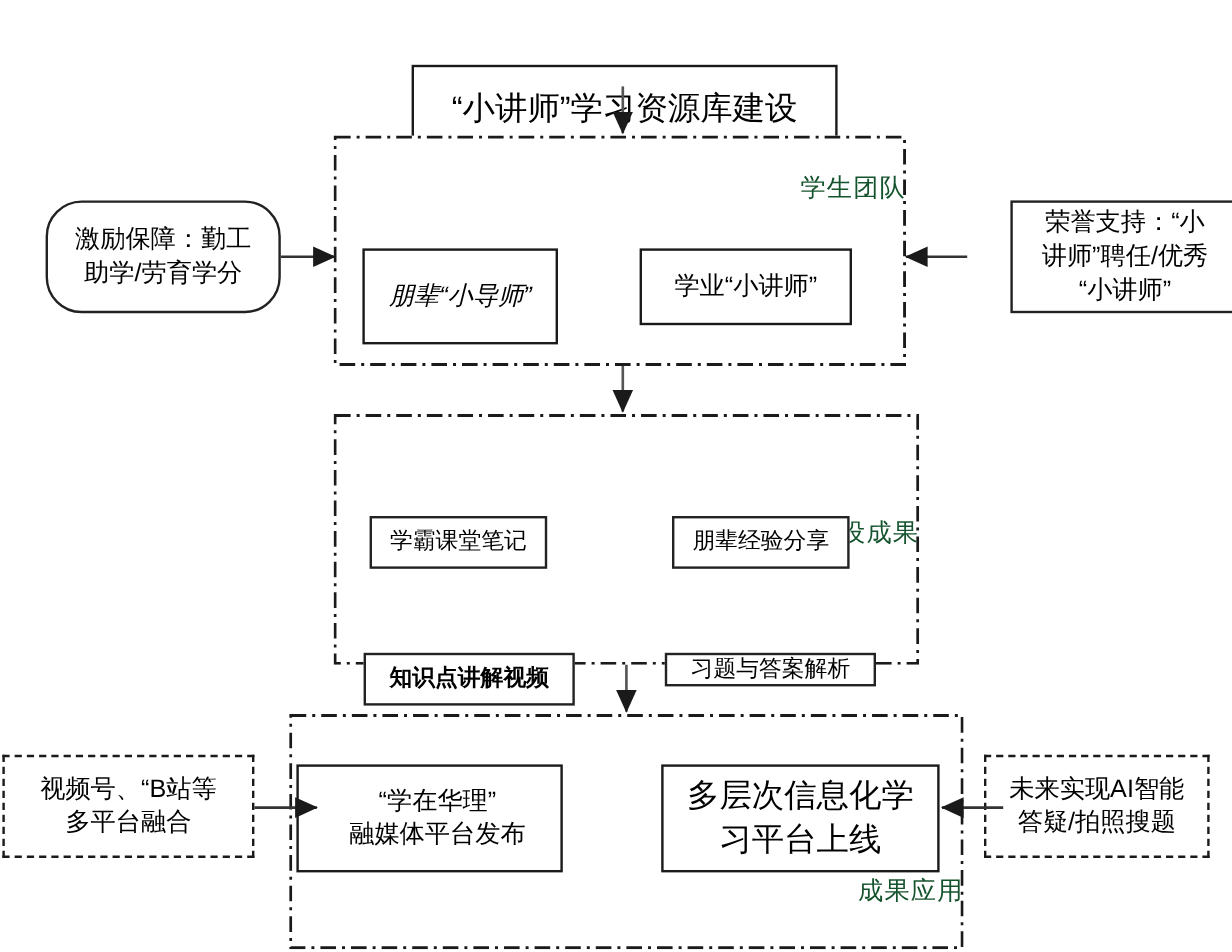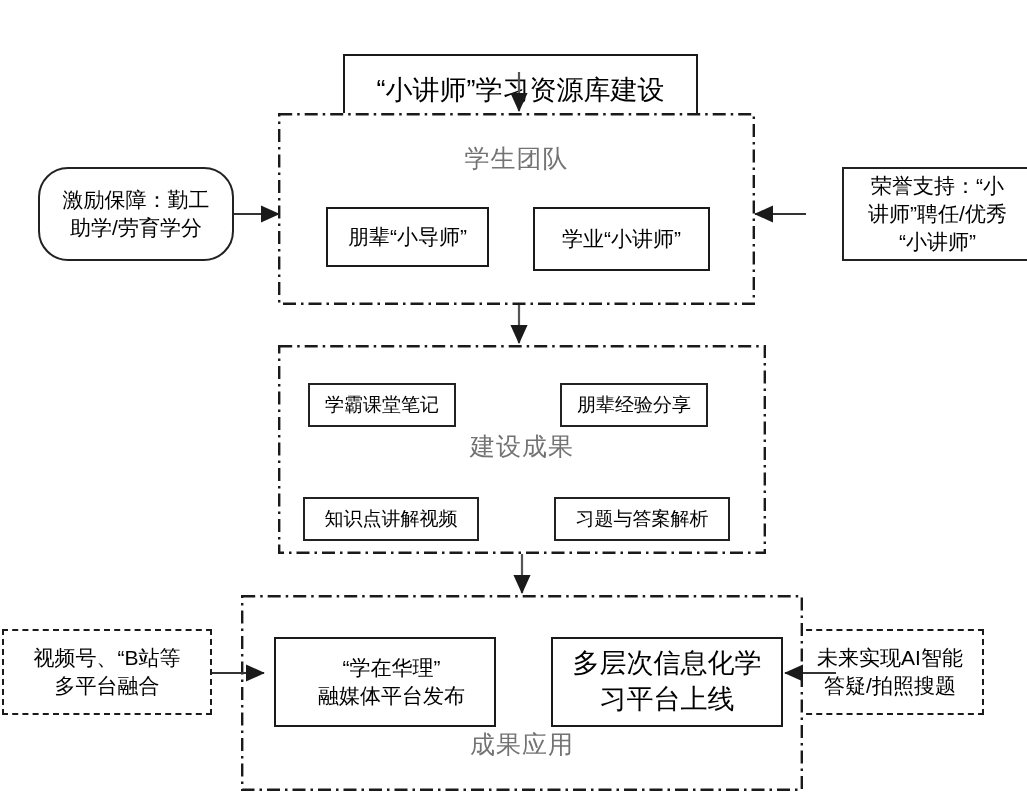--- a/index.html
+++ b/index.html
@@ -55,29 +55,29 @@
   .group-border {
     position: absolute;
     inset: 0;
     pointer-events: none;
   }
 
   .group-title {
     position: absolute;
     left: 0;
     right: 0;
-    text-align: center;
-    font-size: 25px;
+    text-align: right;
+    font-size: 21px;
     letter-spacing: 1px;
-    color: #737373;
+    color: #14532d;
   }
 
   .txt-lg { font-size: 27px; }
   .txt-md { font-size: 21px; }
-  .txt-sm { font-size: 19px; }
+  .txt-sm { font-size: 19px; margin-top: 47px; }
 
   svg.overlay {
     position: absolute;
     left: 0;
     top: 0;
     width: 1027px;
     height: 793px;
     pointer-events: none;
   }
   .nowrap { white-space: pre-line; }
@@ -102,21 +102,21 @@
 “小讲师”</span>
   </div>
 
   <div class="group" style="left:278px; top:113px; width:477px; height:192px;">
     <svg class="group-border" viewBox="0 0 477 192" preserveAspectRatio="none">
       <rect x="1.2" y="1.2" width="474.6" height="189.6" fill="none" stroke="#1a1a1a" stroke-width="2.4" stroke-dasharray="13 5 2.5 5"></rect>
     </svg>
 
     <div class="group-title" style="top:29px;">学生团队</div>
 
-    <div class="node solid-box txt-md" style="left:48px; top:94px; width:163px; height:60px;">
+    <div class="node solid-box txt-md" style="left:24px; top:94px; width:163px; height:80px;font-style:italic;">
       <span>朋辈“小导师”</span>
     </div>
 
     <div class="node solid-box txt-md" style="left:255px; top:94px; width:177px; height:64px;">
       <span>学业“小讲师”</span>
     </div>
   </div>
 
   <div class="group" style="left:278px; top:345px; width:488px; height:209px;">
     <svg class="group-border" viewBox="0 0 488 209" preserveAspectRatio="none">
@@ -126,47 +126,47 @@
     <div class="group-title" style="top:85px;font-family:Liberation Mono, monospace;">建设成果</div>
 
     <div class="node solid-box-thin txt-sm" style="left:30px; top:38px; width:148px; height:44px;">
       <span>学霸课堂笔记</span>
     </div>
 
     <div class="node solid-box-thin txt-sm" style="left:282px; top:38px; width:148px; height:44px;">
       <span>朋辈经验分享</span>
     </div>
 
-    <div class="node solid-box-thin txt-sm" style="left:25px; top:152px; width:176px; height:44px;">
+    <div class="node solid-box-thin txt-sm" style="left:25px; top:152px; width:176px; height:44px;font-weight:bold;">
       <span>知识点讲解视频</span>
     </div>
 
-    <div class="node solid-box-thin txt-sm" style="left:276px; top:152px; width:176px; height:44px;">
+    <div class="node solid-box-thin txt-sm" style="left:276px; top:152px; width:176px; height:28px;">
       <span>习题与答案解析</span>
     </div>
   </div>
 
   <div class="node dashed-box txt-md nowrap" style="left:2px; top:629px; width:210px; height:86px;">
     <span>视频号、“B站等
 多平台融合</span>
   </div>
 
-  <div class="node dashed-box txt-md nowrap" style="left:796px; top:629px; width:188px; height:86px;">
+  <div class="node dashed-box txt-md nowrap" style="left:820px; top:629px; width:188px; height:86px;">
     <span>未来实现AI智能
 答疑/拍照搜题</span>
   </div>
 
   <div class="group" style="left:241px; top:595px; width:562px; height:196px;">
     <svg class="group-border" viewBox="0 0 562 196" preserveAspectRatio="none">
       <rect x="1.2" y="1.2" width="559.6" height="193.6" fill="none" stroke="#1a1a1a" stroke-width="2.4" stroke-dasharray="13 5 2.5 5"></rect>
     </svg>
 
     <div class="group-title" style="top:133px;">成果应用</div>
 
-    <div class="node solid-box txt-md nowrap" style="left:33px; top:42px; width:222px; height:90px;padding-left:13px;">
+    <div class="node solid-box txt-md nowrap" style="left:6px; top:42px; width:222px; height:90px;padding-left:13px;">
       <span>“学在华理”
 融媒体平台发布</span>
     </div>
 
     <div class="node solid-box txt-lg nowrap" style="left:310px; top:42px; width:232px; height:90px;align-items:center;">
       <span>多层次信息化学
 习平台上线</span>
     </div>
   </div>
 

